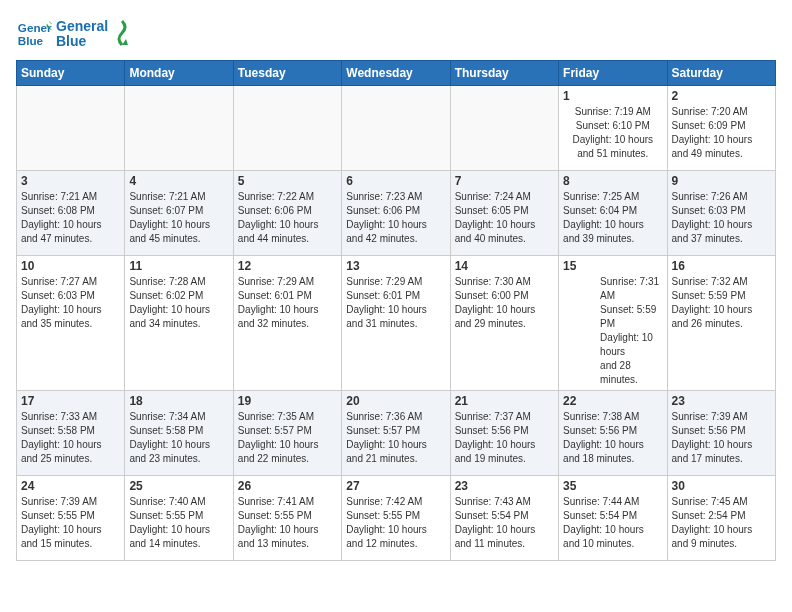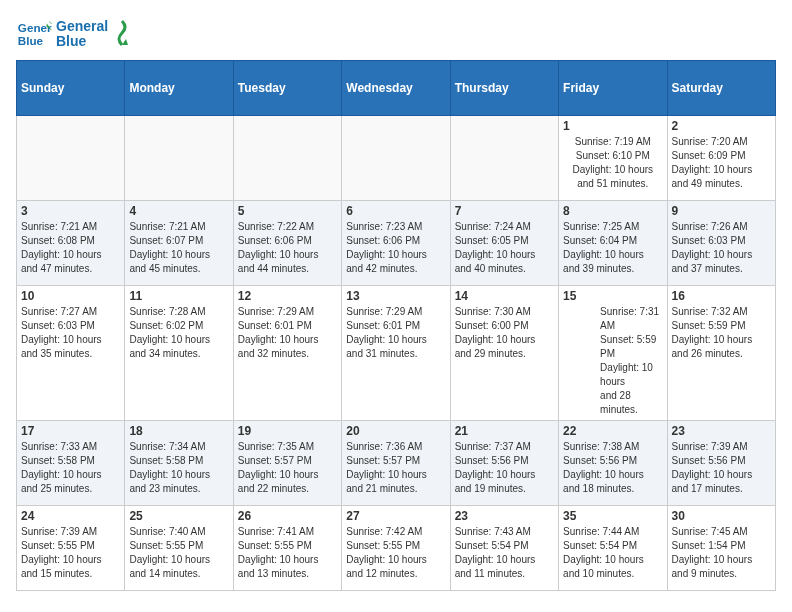--- a/index.html
+++ b/index.html
@@ -40,21 +40,21 @@
     table {
       width: 100%;
       border-collapse: collapse;
       table-layout: fixed;
     }
     thead tr th {
       background: #2a72b8;
       color: #fff;
       font-size: 12px;
       font-weight: bold;
-      padding: 20px 4px;
+      padding: 5px 4px;
       text-align: left;
       border: 1px solid #1a5a9a;
     }
     tbody tr td {
       border: 1px solid #ccc;
       vertical-align: top;
       padding: 3px 4px;
       font-size: 10px;
       color: #333;
       height: 85px;
@@ -330,19 +330,19 @@
         <td>
           <span class="day-num">35</span>
           <div class="day-info" style="white-space: pre-line;">Sunrise: 7:44 AM
 Sunset: 5:54 PM
 Daylight: 10 hours
 and 10 minutes.</div>
         </td>
         <td>
           <span class="day-num">30</span>
           <div class="day-info" style="white-space: pre-line;">Sunrise: 7:45 AM
-Sunset: 1:54 PM
+Sunset: 2:54 PM
 Daylight: 10 hours
 and 9 minutes.</div>
         </td>
       </tr>
     </tbody>
 </table>
 
 </body></html>

